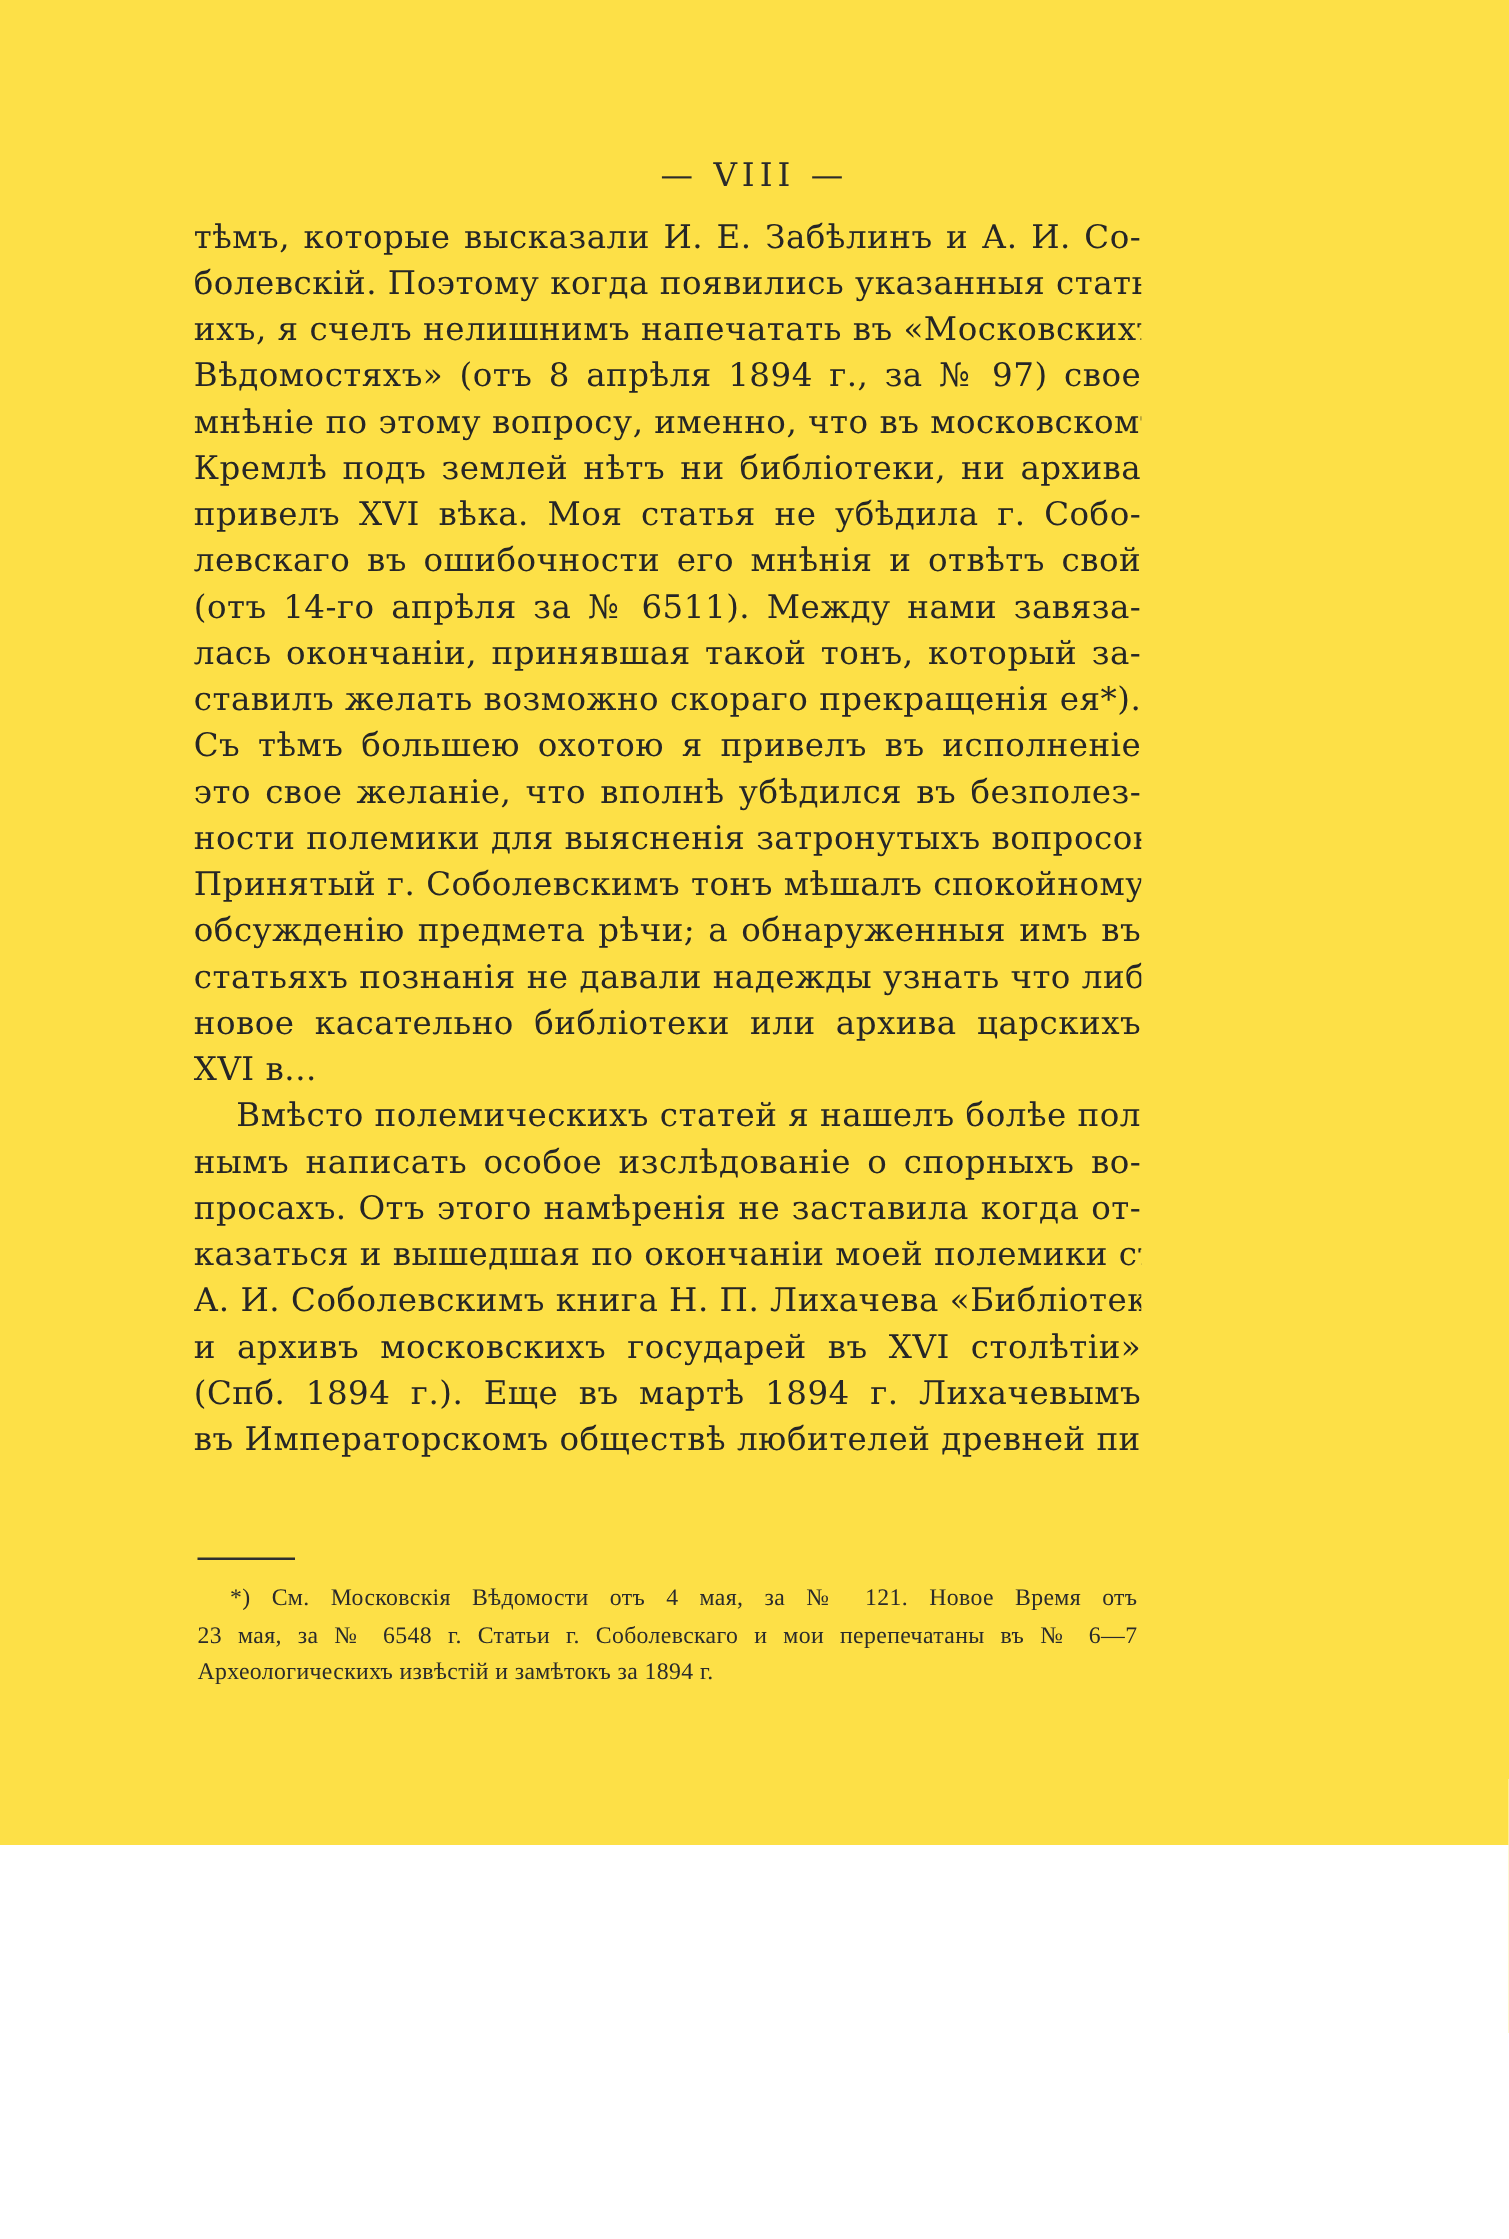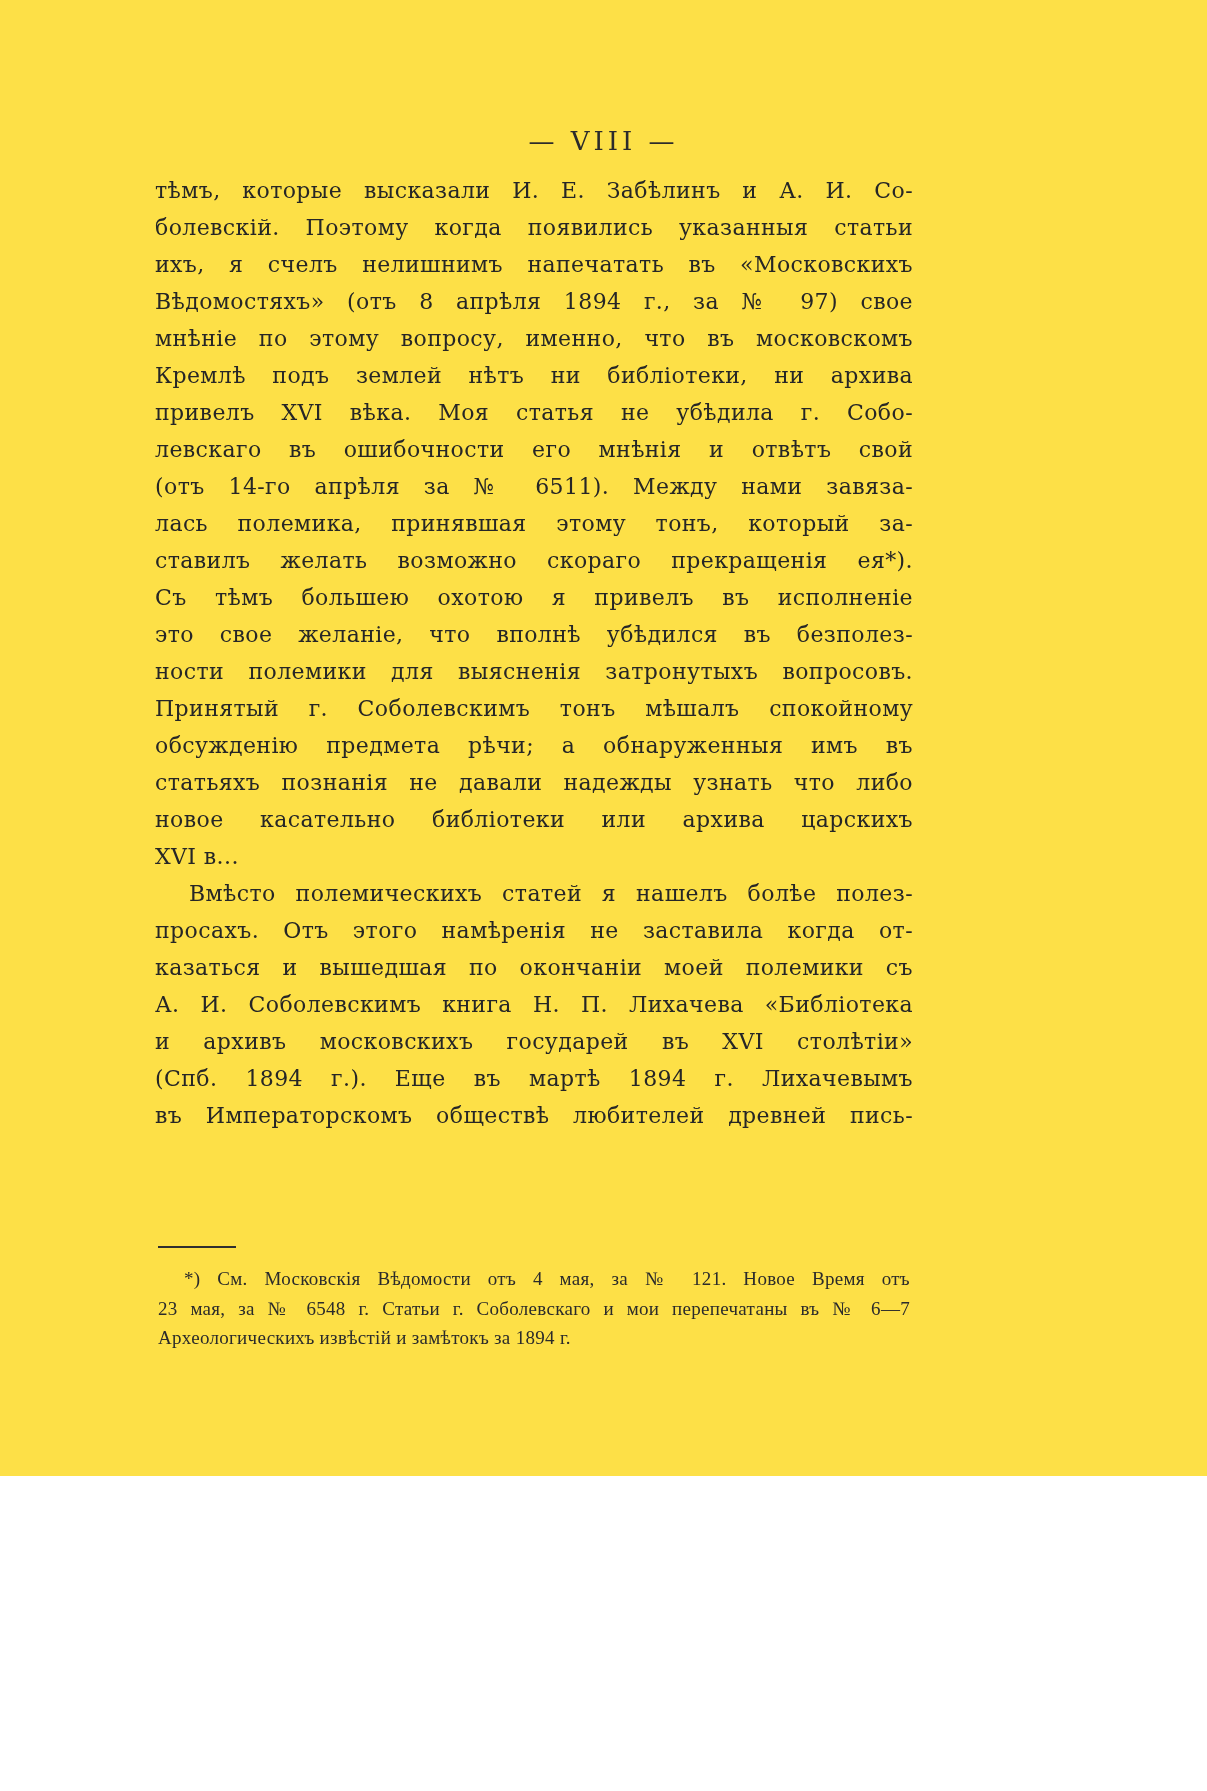--- a/index.html
+++ b/index.html
@@ -24,21 +24,21 @@
     text-align: center;
     font-size: 26px;
     letter-spacing: 4px;
     color: #2b2b2b;
   }
   .body-text {
     position: absolute;
     top: 172px;
     left: 155px;
     width: 758px;
-    font-size: 22px;
+    font-size: 26px;
     line-height: 37px;
     letter-spacing: 0.4px;
   }
   .line {
     text-align: justify;
     text-align-last: justify;
     overflow: hidden;
     white-space: nowrap;
   }
   .line.last {
@@ -88,33 +88,34 @@
     <div class="paragraph">
         <div class="line">тѣмъ, которые высказали И. Е. Забѣлинъ и А. И. Со-</div>
         <div class="line">болевскій. Поэтому когда появились указанныя статьи</div>
         <div class="line">ихъ, я счелъ нелишнимъ напечатать въ «Московскихъ</div>
         <div class="line">Вѣдомостяхъ» (отъ 8 апрѣля 1894 г., за № 97) свое</div>
         <div class="line">мнѣніе по этому вопросу, именно, что въ московскомъ</div>
         <div class="line">Кремлѣ подъ землей нѣтъ ни библіотеки, ни архива</div>
         <div class="line">привелъ XVI вѣка. Моя статья не убѣдила г. Собо-</div>
         <div class="line">левскаго въ ошибочности его мнѣнія и отвѣтъ свой</div>
         <div class="line">(отъ 14-го апрѣля за № 6511). Между нами завяза-</div>
-        <div class="line">лась полемика, принявшая этому тонъ, который за-</div>
+        <div class="line">лась окончаніи, принявшая такой тонъ, который за-</div>
         <div class="line">ставилъ желать возможно скораго прекращенія ея*).</div>
         <div class="line">Съ тѣмъ большею охотою я привелъ въ исполненіе</div>
         <div class="line">это свое желаніе, что вполнѣ убѣдился въ безполез-</div>
         <div class="line">ности полемики для выясненія затронутыхъ вопросовъ.</div>
         <div class="line">Принятый г. Соболевскимъ тонъ мѣшалъ спокойному</div>
         <div class="line">обсужденію предмета рѣчи; а обнаруженныя имъ въ</div>
         <div class="line">статьяхъ познанія не давали надежды узнать что либо</div>
         <div class="line">новое касательно библіотеки или архива царскихъ</div>
         <div class="line last">XVI в...</div>
       </div>
     <div class="paragraph indent-first">
         <div class="line">Вмѣсто полемическихъ статей я нашелъ болѣе полез-</div>
+        <div class="line">нымъ написать особое изслѣдованіе о спорныхъ во-</div>
         <div class="line">просахъ. Отъ этого намѣренія не заставила когда от-</div>
         <div class="line">казаться и вышедшая по окончаніи моей полемики съ</div>
         <div class="line">А. И. Соболевскимъ книга Н. П. Лихачева «Библіотека</div>
         <div class="line">и архивъ московскихъ государей въ XVI столѣтіи»</div>
         <div class="line">(Спб. 1894 г.). Еще въ мартѣ 1894 г. Лихачевымъ</div>
         <div class="line">въ Императорскомъ обществѣ любителей древней пись-</div>
       </div>
   </div>
 
   <div class="footnote-rule"></div>

